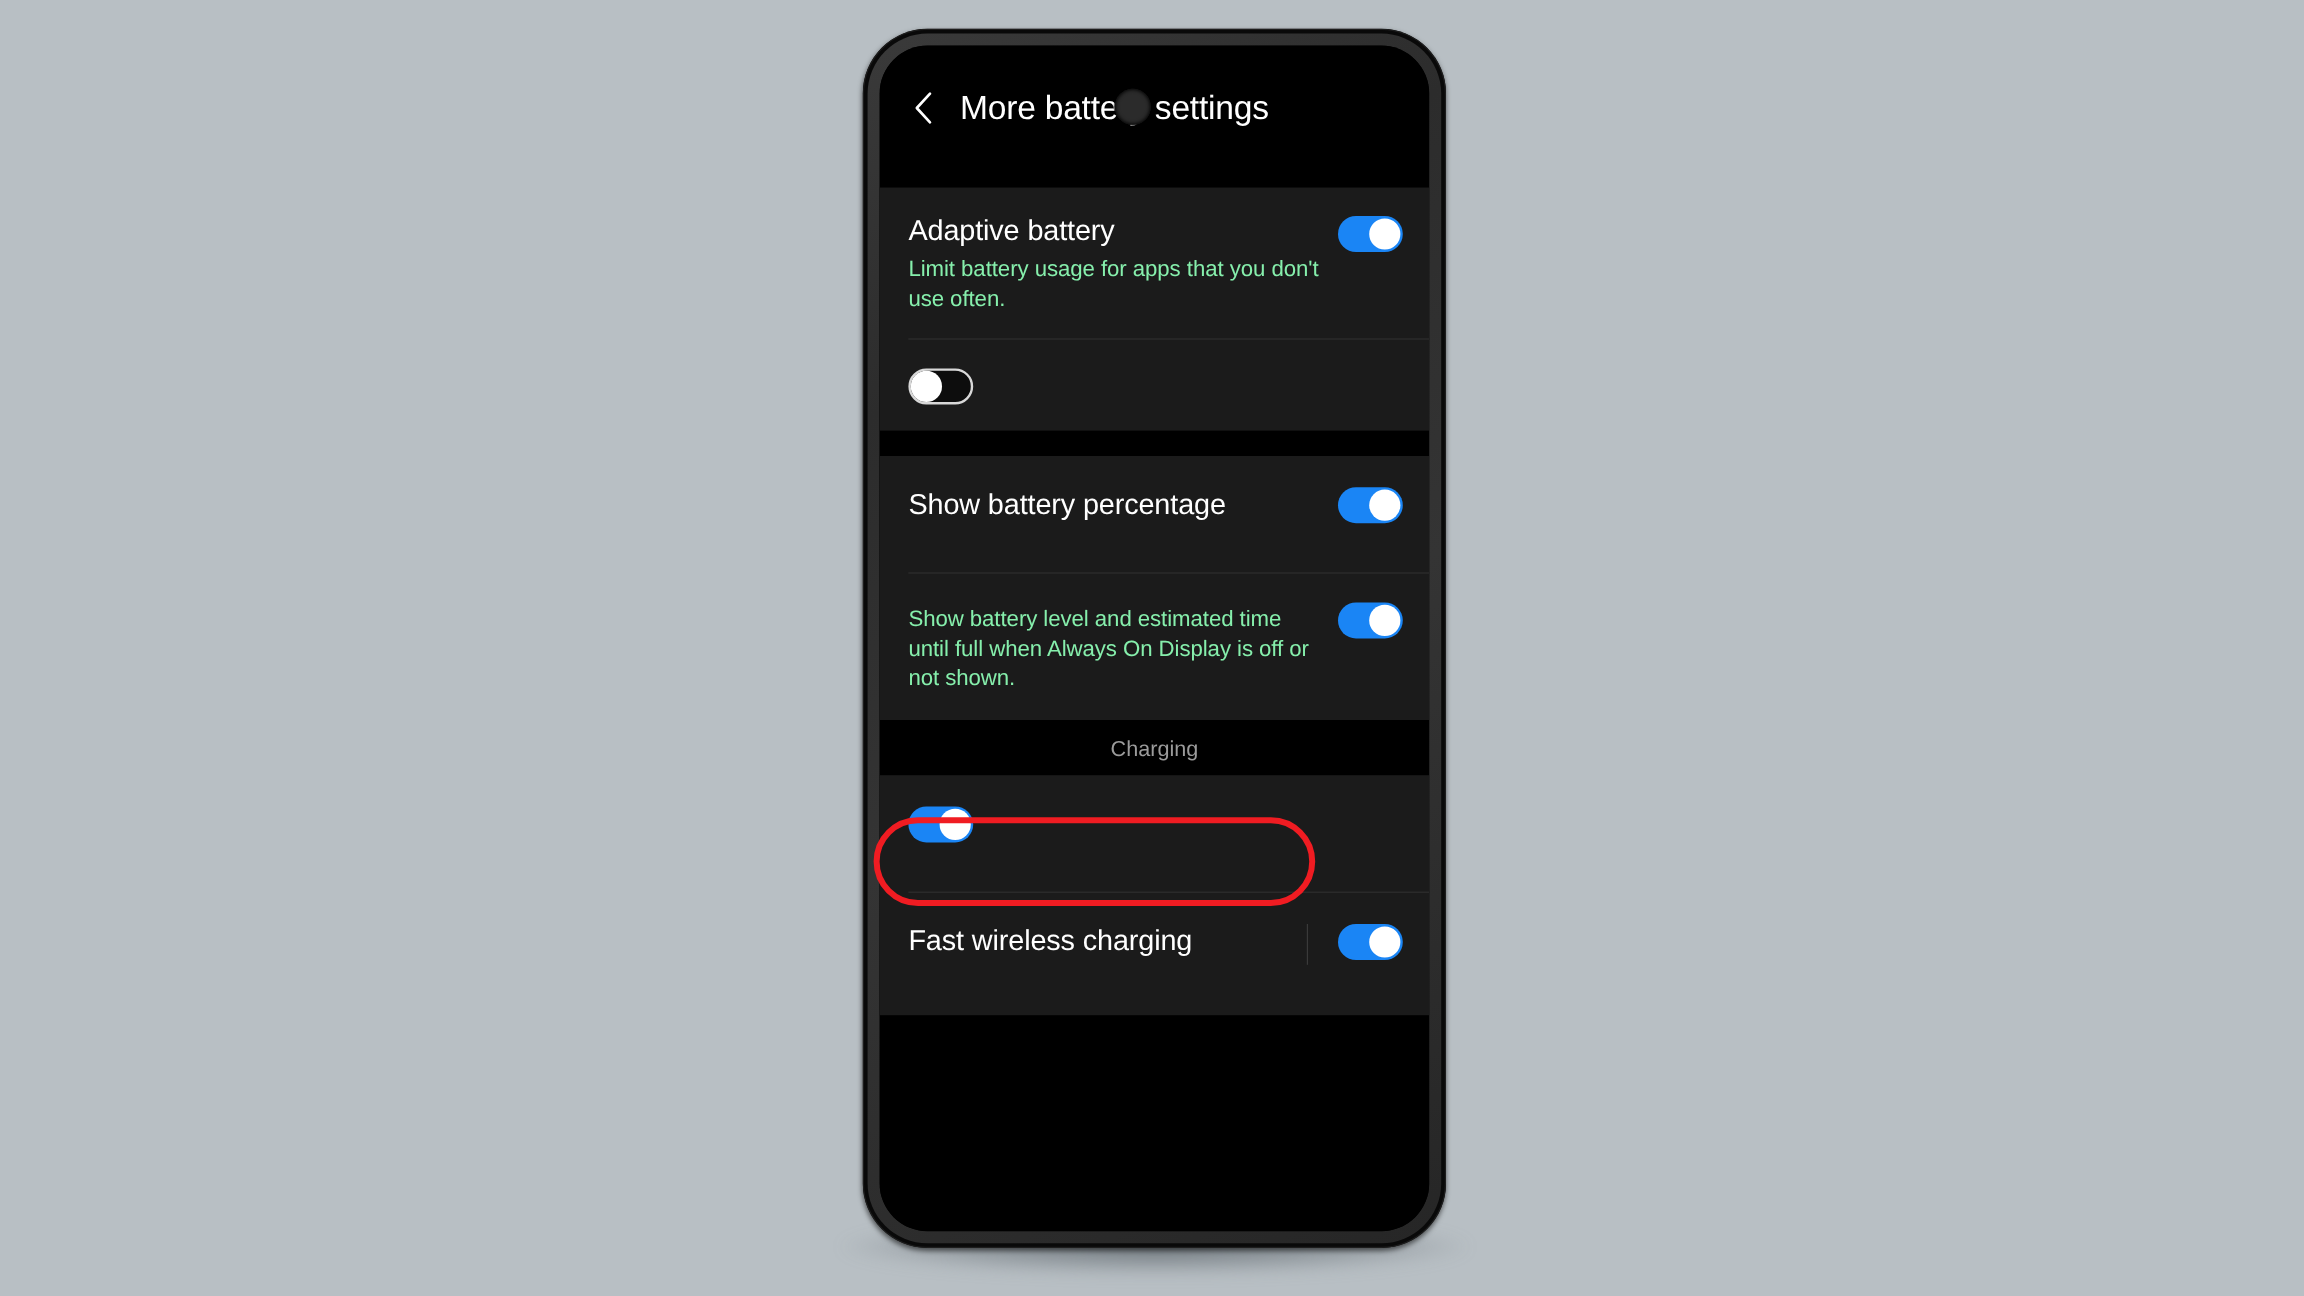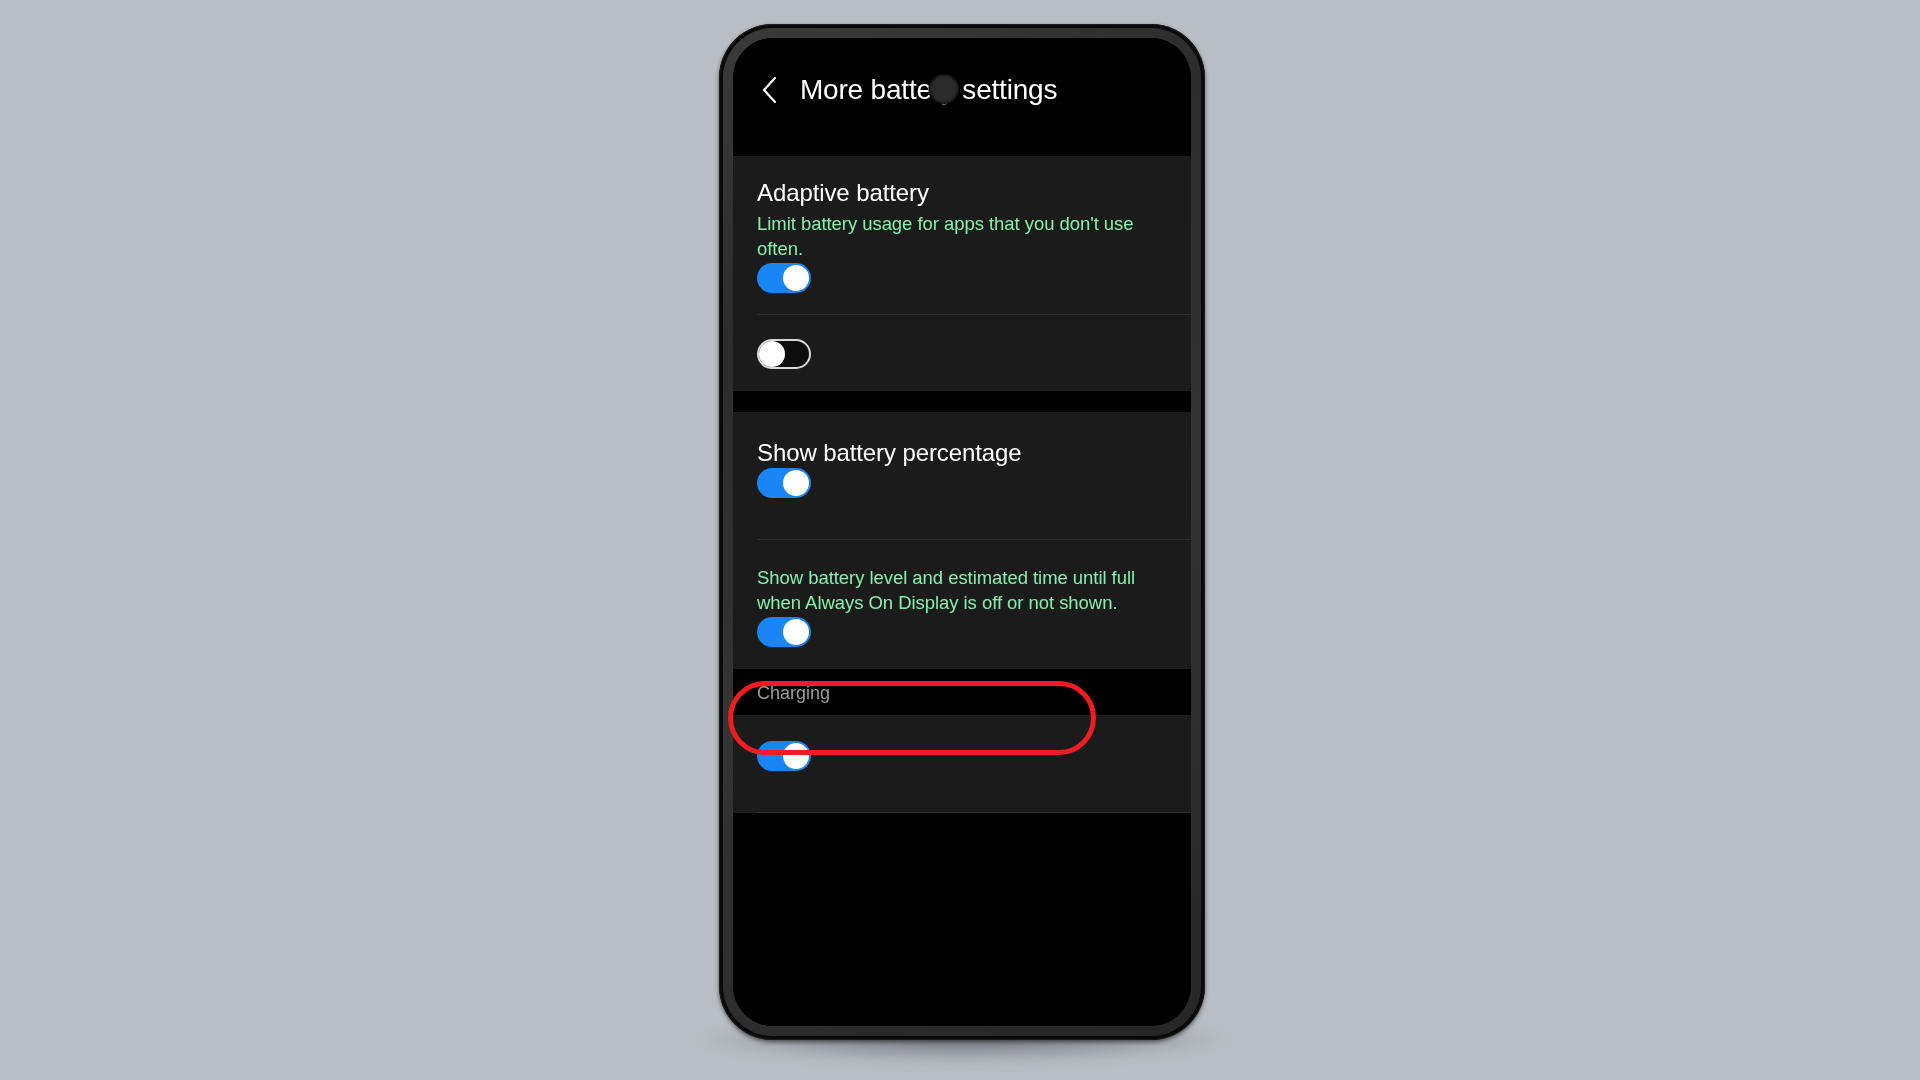--- a/index.html
+++ b/index.html
@@ -127,21 +127,20 @@
   }
 
   .gap { height: 21px; background: #000000; }
 
   .row {
     display: flex;
     align-items: flex-start;
     padding: 22px 22px 22px 24px;
     position: relative;
     cursor: pointer;
-    flex-direction: column;
   }
 
   .row.compact { align-items: flex-start; padding-top: 26px; padding-bottom: 42px; }
 
   .row-divider::after {
     content: "";
     position: absolute;
     left: 24px;
     right: 0;
     bottom: 0;
@@ -169,20 +168,21 @@
 
   
   .section-header {
     background: #000000;
     padding: 12px 24px 10px 24px;
   }
   .section-header-label {
     color: #9b9b9b;
     font-size: 18px;
     line-height: 24px;
+    text-align: center;
   }
 
   
   .switch {
     flex: 0 0 auto;
     width: 54px;
     height: 30px;
     border-radius: 16px;
     position: relative;
     margin-top: 2px;
@@ -304,20 +304,29 @@
       </div>
 
       <div class="card">
 
         <div class="row compact row-divider">
           <div class="switch on">
             <div class="knob"></div>
           </div>
         </div>
 
+        <div class="row compact">
+          <div class="row-text">
+            <div class="row-title">Fast wireless charging</div>
+          </div>
+          <div class="switch-sep"></div>
+          <div class="switch on">
+            <div class="knob"></div>
+          </div>
+        </div>
 
       </div>
 
     </div>
   </div>
 </div>
 
 <div class="highlight-ring"></div>
 
 </body></html>

